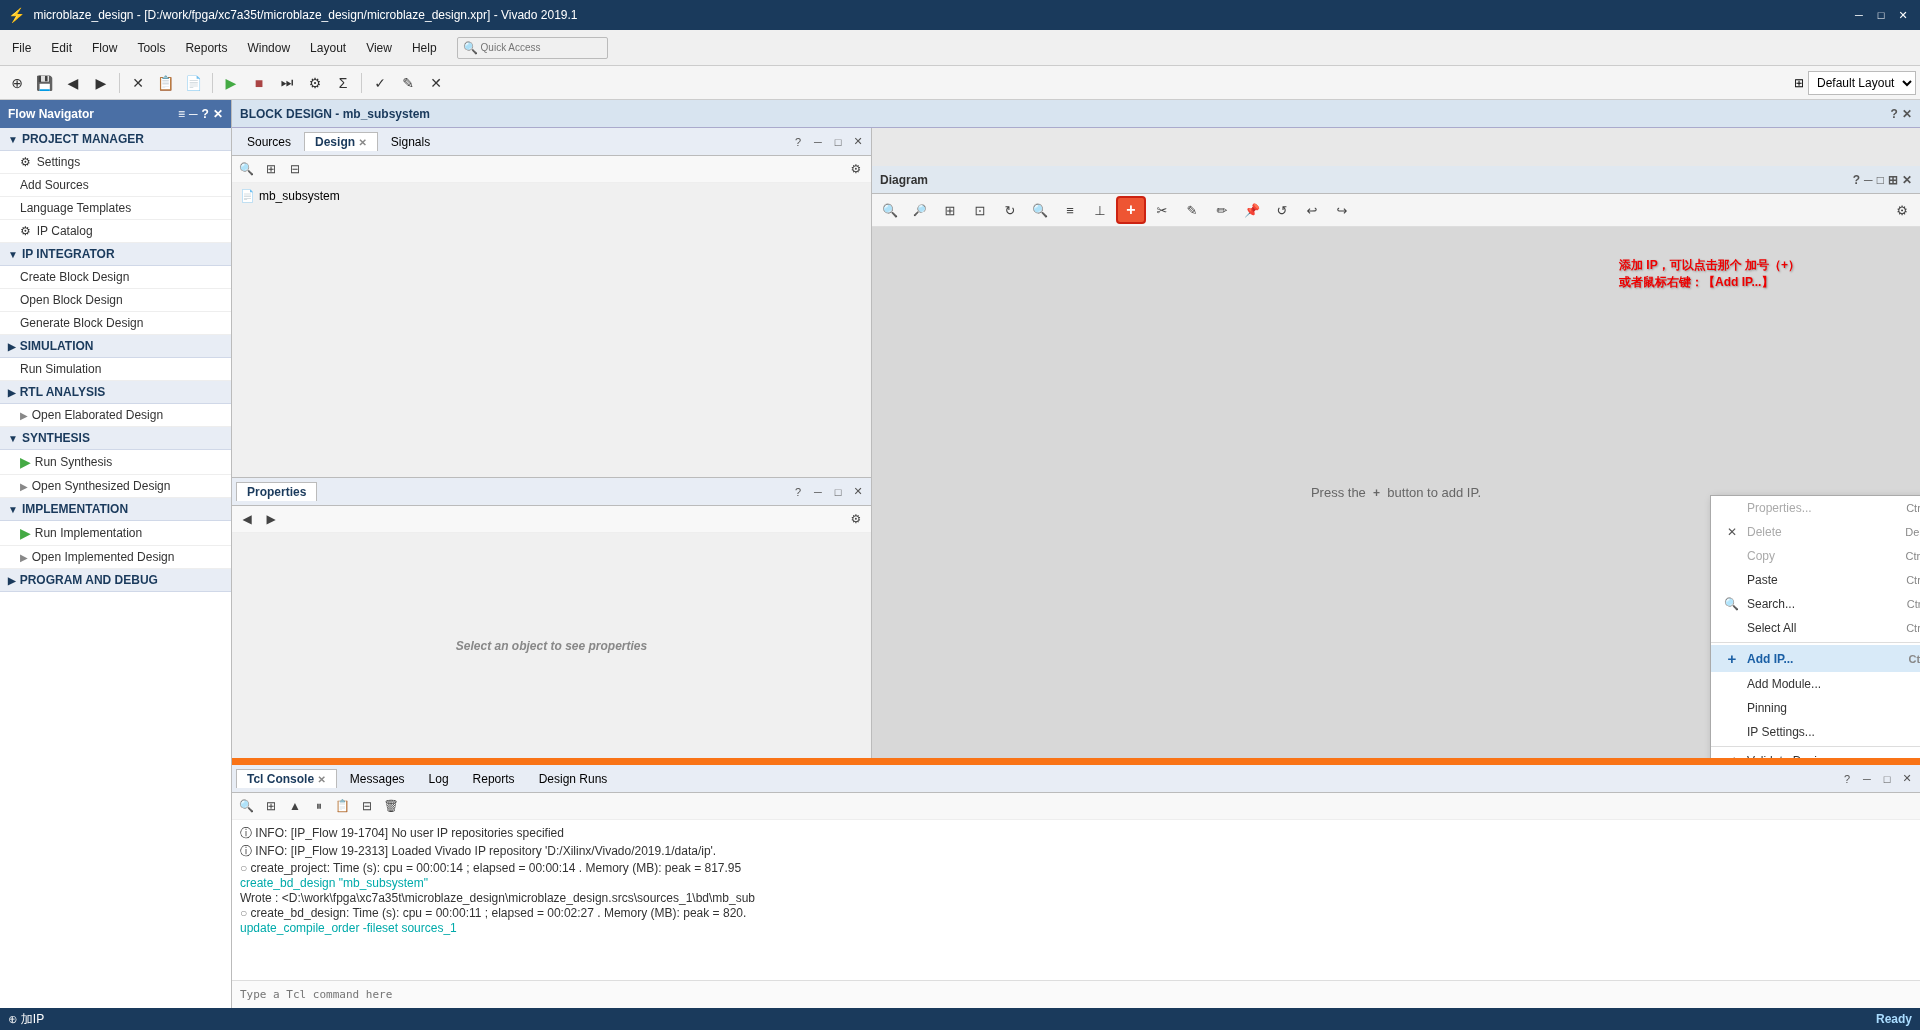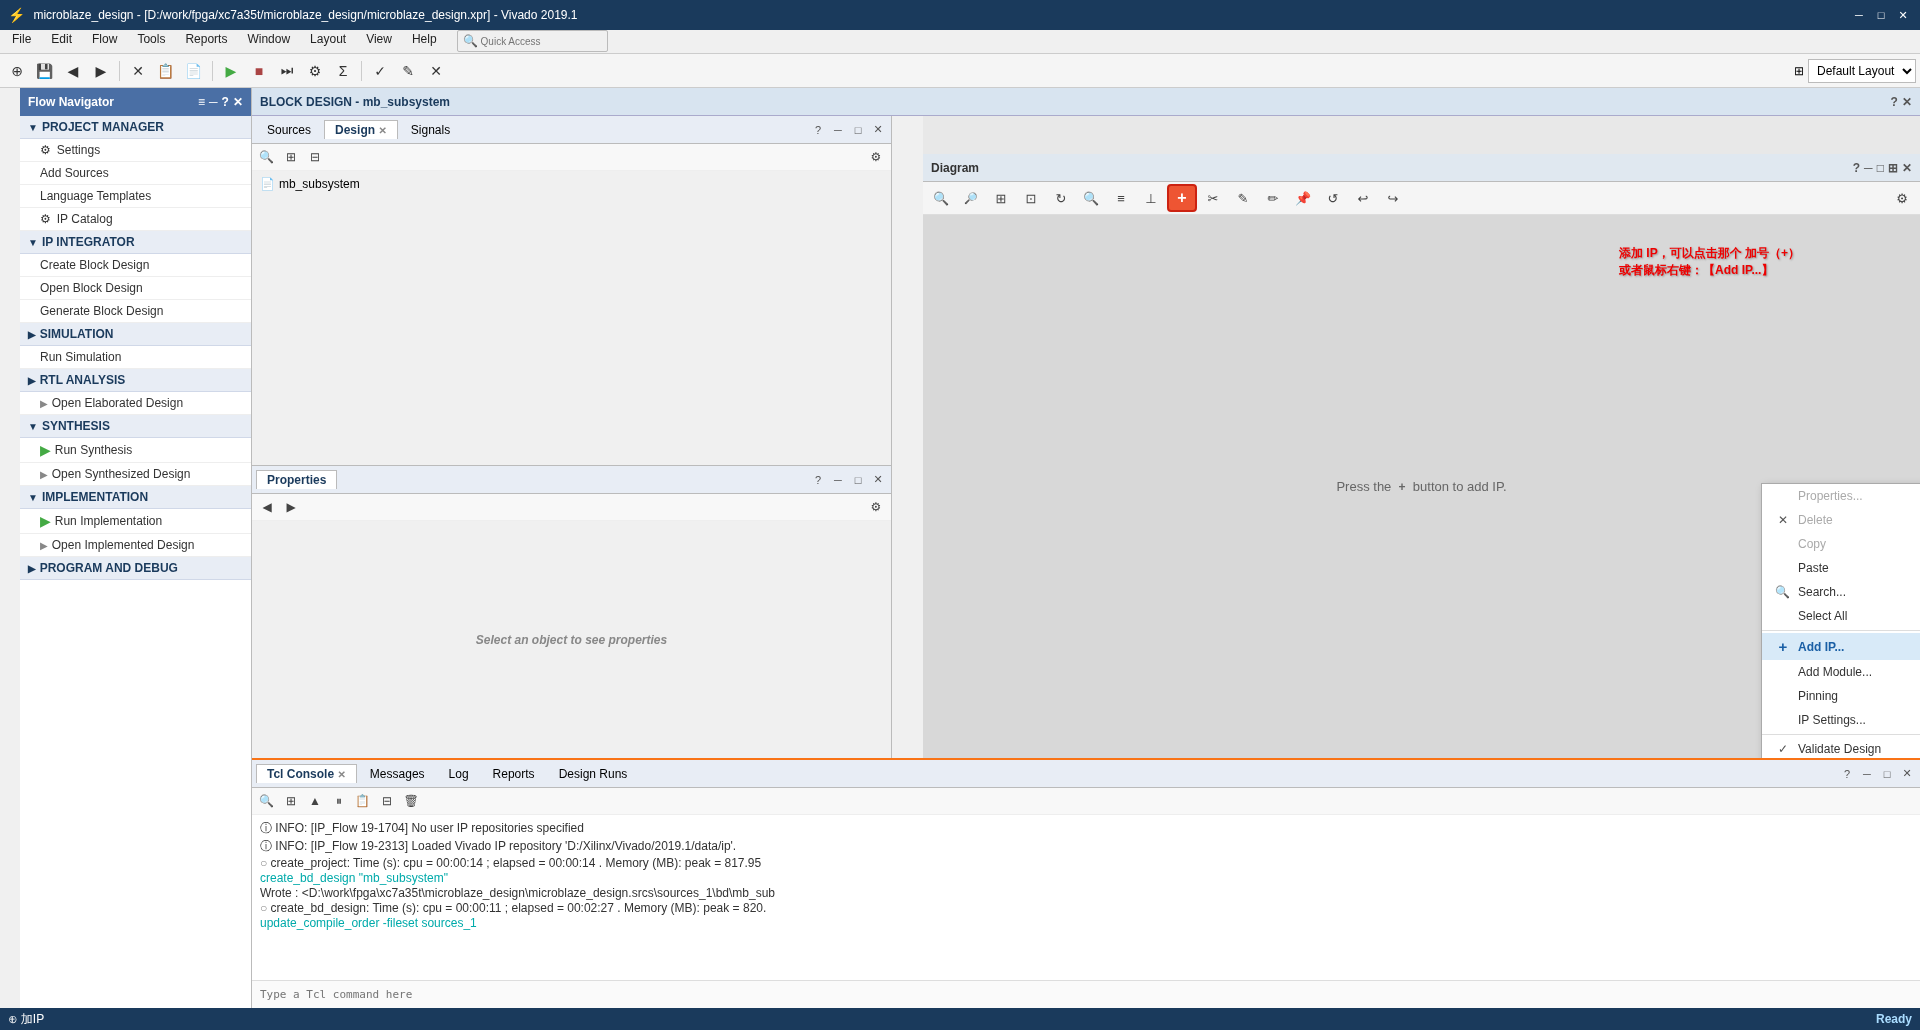--- a/index.html
+++ b/index.html
@@ -16,23 +16,24 @@
       font-size: 12px;
       gap: 8px;
     }
     .title-bar-icon { color: #4af; font-size: 14px; }
     .title-bar-text { flex: 1; }
     .title-bar-controls { display: flex; gap: 4px; }
     .title-bar-btn { width: 18px; height: 18px; display: flex; align-items: center; justify-content: center; cursor: pointer; color: white; font-size: 11px; }
 
     
     .menu-bar {
-      height: 24px;
+      height: 36px;
       background: #f0f0f0;
       display: flex;
+      align-items: center;
       padding: 0 4px;
       border-bottom: 1px solid #ccc;
       gap: 4px;
     }
     .menu-item { padding: 2px 8px; cursor: pointer; color: #222; }
     .quick-access-bar { display: flex; align-items: center; gap: 2px; margin-left: 8px; border: 1px solid #bbb; padding: 0 6px; border-radius: 2px; height: 22px; }
     .search-input { border: none; outline: none; background: transparent; width: 120px; font-size: 10px; }
 
     
     .toolbar {
@@ -43,21 +44,21 @@
       padding: 0 4px;
       border-bottom: 1px solid #ccc;
       gap: 2px;
     }
     .toolbar-btn { width: 26px; height: 26px; display: flex; align-items: center; justify-content: center; cursor: pointer; border: 1px solid transparent; border-radius: 2px; color: #333; font-size: 14px; }
     .toolbar-sep { width: 1px; height: 20px; background: #ccc; margin: 0 3px; }
     .toolbar-right { margin-left: auto; display: flex; align-items: center; gap: 4px; }
     .layout-select { height: 24px; border: 1px solid #bbb; background: white; padding: 0 4px; font-size: 12px; }
 
     
-    .main-layout { display: flex; flex: 1; overflow: hidden; padding-left: 20px; }
+    .main-layout { display: flex; flex: 1; overflow: hidden; }
 
     
     .flow-navigator {
       width: 232px;
       background: #fff;
       border-right: 1px solid #bbb;
       display: flex;
       flex-direction: column;
       overflow: hidden;
     }
@@ -109,21 +110,21 @@
       align-items: center;
       padding: 0 8px;
       border-bottom: 1px solid #aac;
       font-weight: bold;
       color: #1a3a5c;
       font-size: 13px;
       justify-content: space-between;
     }
 
     
-    .top-panels { display: flex; flex: 1; overflow: hidden; min-height: 0; gap: 31px; }
+    .top-panels { display: flex; flex: 1; overflow: hidden; min-height: 0; }
 
     
     .left-panels { width: 640px; display: flex; flex-direction: column; border-right: 1px solid #bbb; }
 
     
     .sources-panel { height: 350px; border-bottom: 1px solid #bbb; display: flex; flex-direction: column; }
     .panel-tabs { display: flex; align-items: center; background: #e8edf5; border-bottom: 1px solid #bbb; height: 28px; padding: 0 4px; }
     .panel-tab { padding: 2px 10px; cursor: pointer; border: 1px solid transparent; border-bottom: none; margin-right: 2px; font-size: 12px; }
     .panel-tab.active { background: white; border-color: #bbb; color: #1a3a5c; font-weight: bold; }
     .panel-tab-close { color: #888; font-size: 10px; cursor: pointer; }
@@ -153,21 +154,21 @@
       top: 30px;
       right: 120px;
       color: #e00;
       font-size: 18px;
       font-weight: bold;
       text-shadow: 1px 1px 2px rgba(0,0,0,0.3);
       pointer-events: none;
     }
 
     
-    .bottom-panels { height: 250px; border-top: 2px solid #f97316; display: flex; flex-direction: column; }
+    .bottom-panels { height: 250px; border-top: 7px solid #f97316; display: flex; flex-direction: column; }
     .console-tabs { display: flex; align-items: center; background: #e8edf5; border-bottom: 1px solid #bbb; height: 28px; padding: 0 4px; }
     .console-body { flex: 1; overflow: auto; background: white; padding: 4px 8px; font-family: monospace; font-size: 11px; }
     .console-input-row { height: 28px; border-top: 1px solid #ddd; display: flex; align-items: center; padding: 0 8px; background: #fafafa; }
     .console-input { border: none; outline: none; background: transparent; flex: 1; font-family: monospace; font-size: 11px; color: #333; }
     .console-line { margin: 1px 0; color: #333; }
     .console-line.info { color: #333; }
     .console-line.cyan { color: #0aa; }
     .console-line.info::before { content: 'ⓘ '; }
     .console-line.cmd::before { content: '○ '; color: #888; }
 

